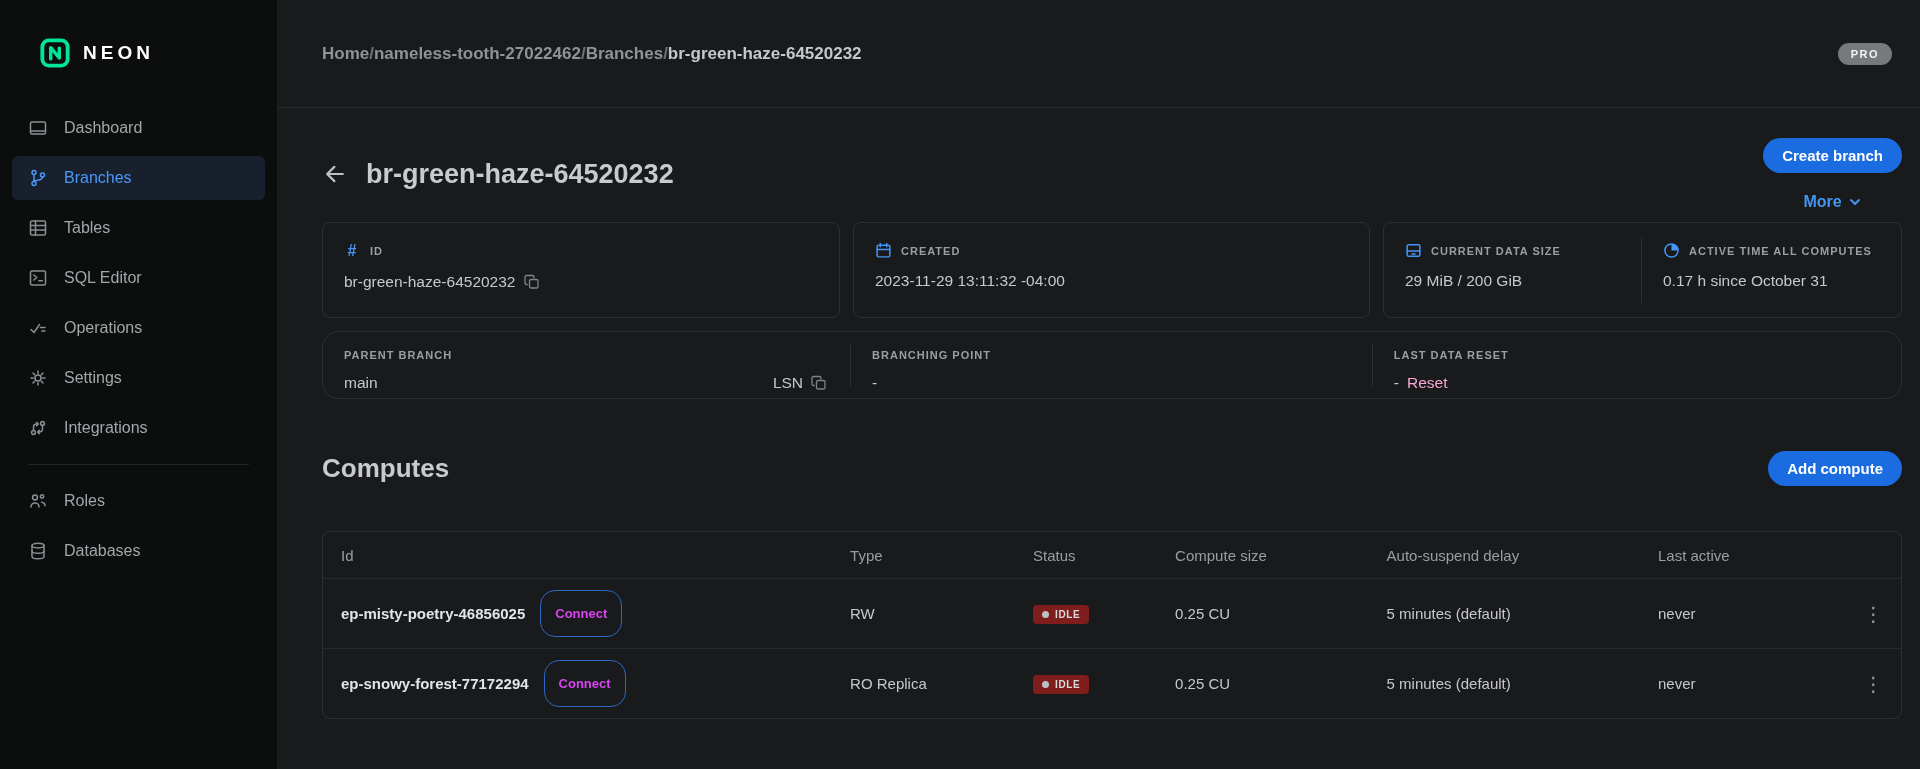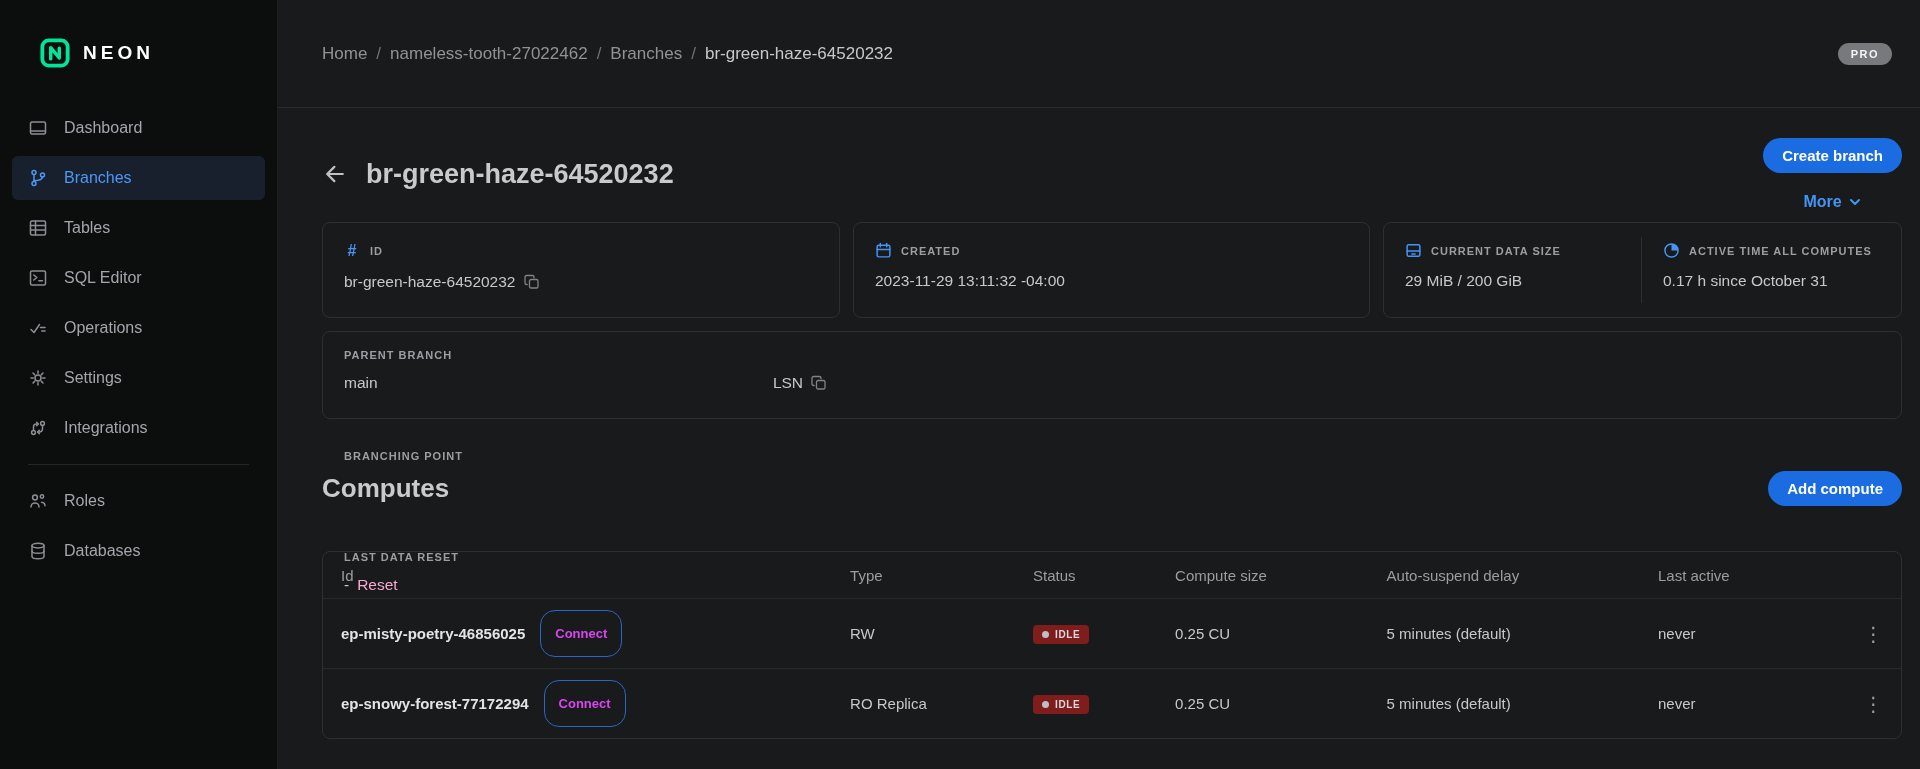--- a/index.html
+++ b/index.html
@@ -17,21 +17,21 @@
   .nav-item { display:flex; align-items:center; gap:16px; height:44px; padding:0 16px; margin-bottom:6px;
     border-radius:6px; color:#a3a7ab; font-size:16px; cursor:pointer; }
   .nav-item .nicon { width:20px; height:20px; display:flex; color:#8b8f93; flex:0 0 20px; }
   .nav-item.active { background:#17202c; color:#4c97f8; }
   .nav-item.active .nicon { color:#4c97f8; }
   .nav-divider { border-top:1px solid #242627; margin:14px 16px; }
   
   .main { flex:1; display:flex; flex-direction:column; min-width:0; }
   .topbar { flex:0 0 108px; height:108px; display:flex; align-items:center;
     padding:0 28px 0 44px; border-bottom:1px solid #2a2b2d; }
-  .crumbs { display:flex; align-items:center; gap:9px; font-size:17px; font-weight:normal;justify-content:flex-end; }
+  .crumbs { display:flex; align-items:center; font-size:17px; font-weight:bold;justify-content:flex-end; }
   .crumb { color:#8f9397; cursor:pointer; }
   .crumb.last { color:#c6c8ca; }
   .crumb-sep { color:#6e7276; }
   .plan-badge { margin-left:auto; background:#77797c; color:#f3f4f4; font-size:11px; font-weight:bold;
     letter-spacing:1.5px; border-radius:12px; padding:5px 13px; cursor:pointer; }
   .content { padding:0 18px 0 44px; }
   
   .title-row { display:flex; align-items:center; gap:18px; margin-top:44px; height:44px; }
   .back-btn { width:26px; height:26px; color:#bfc1c4; cursor:pointer; display:flex; }
   .page-title { font-size:27px; font-weight:bold; color:#c8cacd; margin:0; }
@@ -47,21 +47,21 @@
   .cicon { color:#4495f7; width:17px; height:17px; display:flex; flex:0 0 17px; }
   .hash-glyph { color:#4495f7; font-size:16px; font-weight:bold; width:17px; text-align:center; }
   .card-value { margin-top:13px; font-size:15.5px; color:#c6c8cb; display:flex; align-items:center; gap:9px; }
   .copy-btn { color:#808488; width:16px; height:16px; cursor:pointer; display:flex; }
   .card.split { display:flex; padding:0; }
   .split-sec { padding:19px 21px; }
   .split-sec.first { width:257px; }
   .split-sec.secnd { flex:1; }
   .vline { width:1px; background:#2d2f31; margin:14px 0; }
   
-  .wide-card { margin-top:13px; height:88px; border:1px solid #2d2f31; border-radius:8px; display:flex;flex-direction:column; }
+  .wide-card { margin-top:13px; height:68px; border:1px solid #2d2f31; border-radius:17px; display:flex; }
   .wsec { padding:17px 21px; }
   .wsec.pb { width:33.4%; display:flex; flex-direction:column; }
   .wsec.bp { width:33%; }
   .wsec.ldr { flex:1; }
   .vline2 { width:1px; background:#2d2f31; margin:12px 0; }
   .pb-value-row { display:flex; align-items:center; margin-top:13px; font-size:15.5px; color:#c6c8cb; }
   .lsn-group { margin-left:auto; display:flex; align-items:center; gap:8px; padding-right:2px;justify-content:center; }
   .reset-link { color:#f9a8d4; cursor:pointer;text-align:right; }
   .dash-sep { color:#c6c8cb; }
   .ldr-value { display:flex; gap:8px; }

